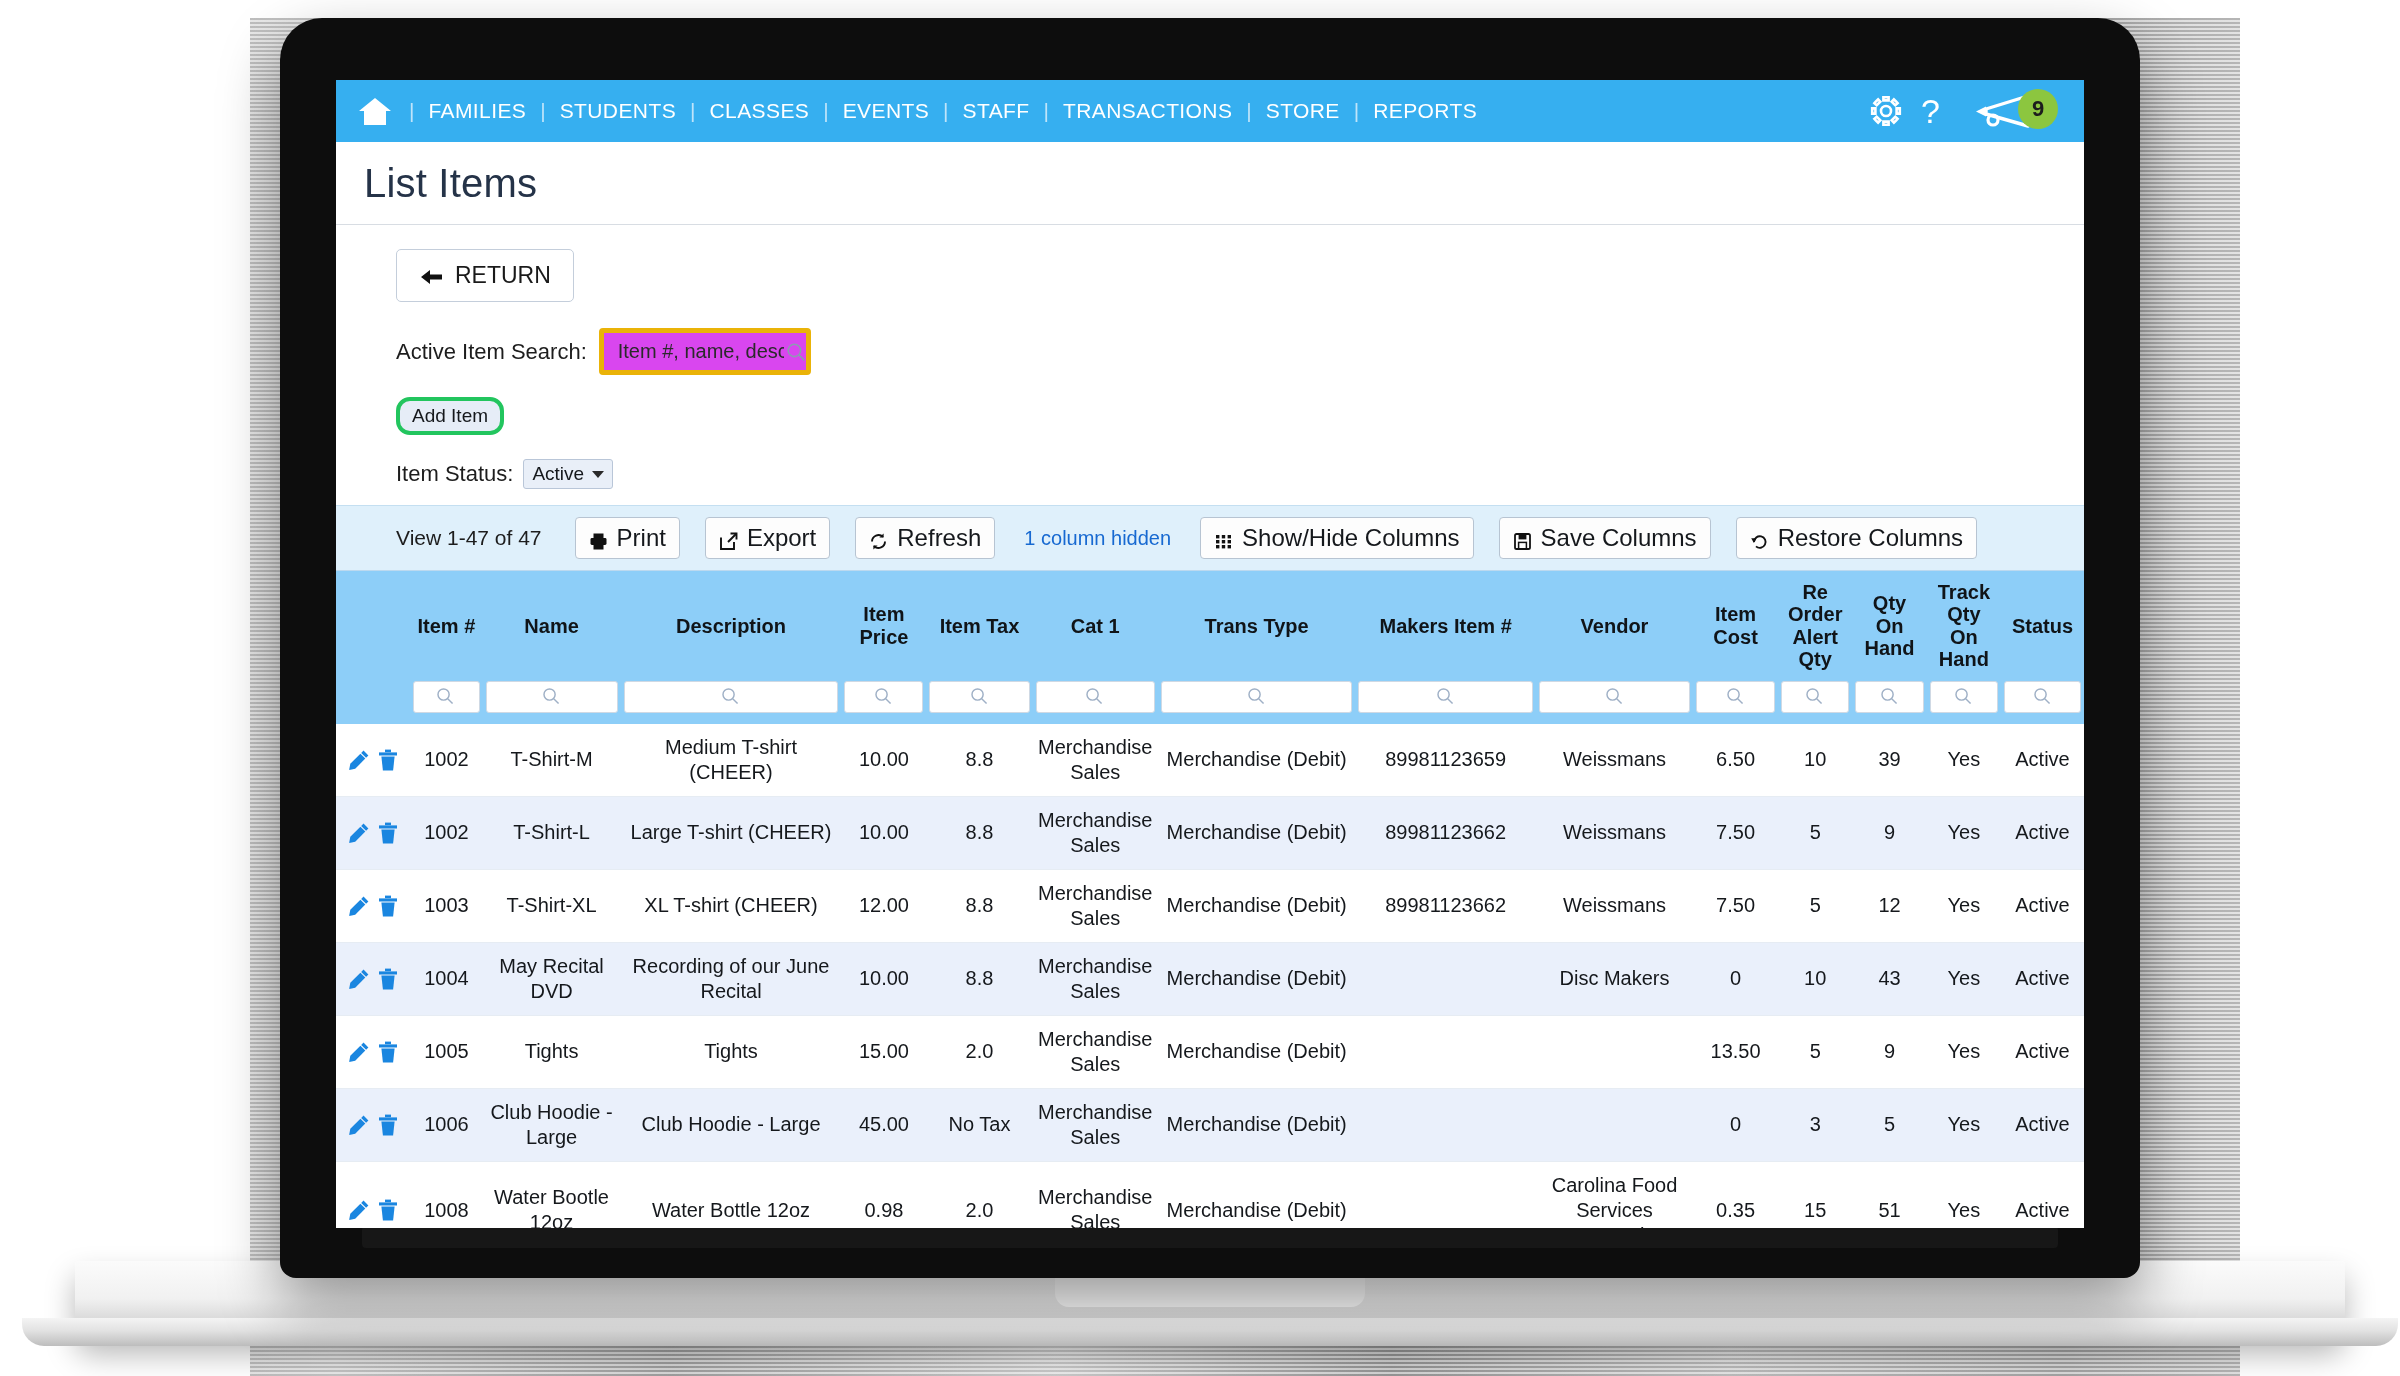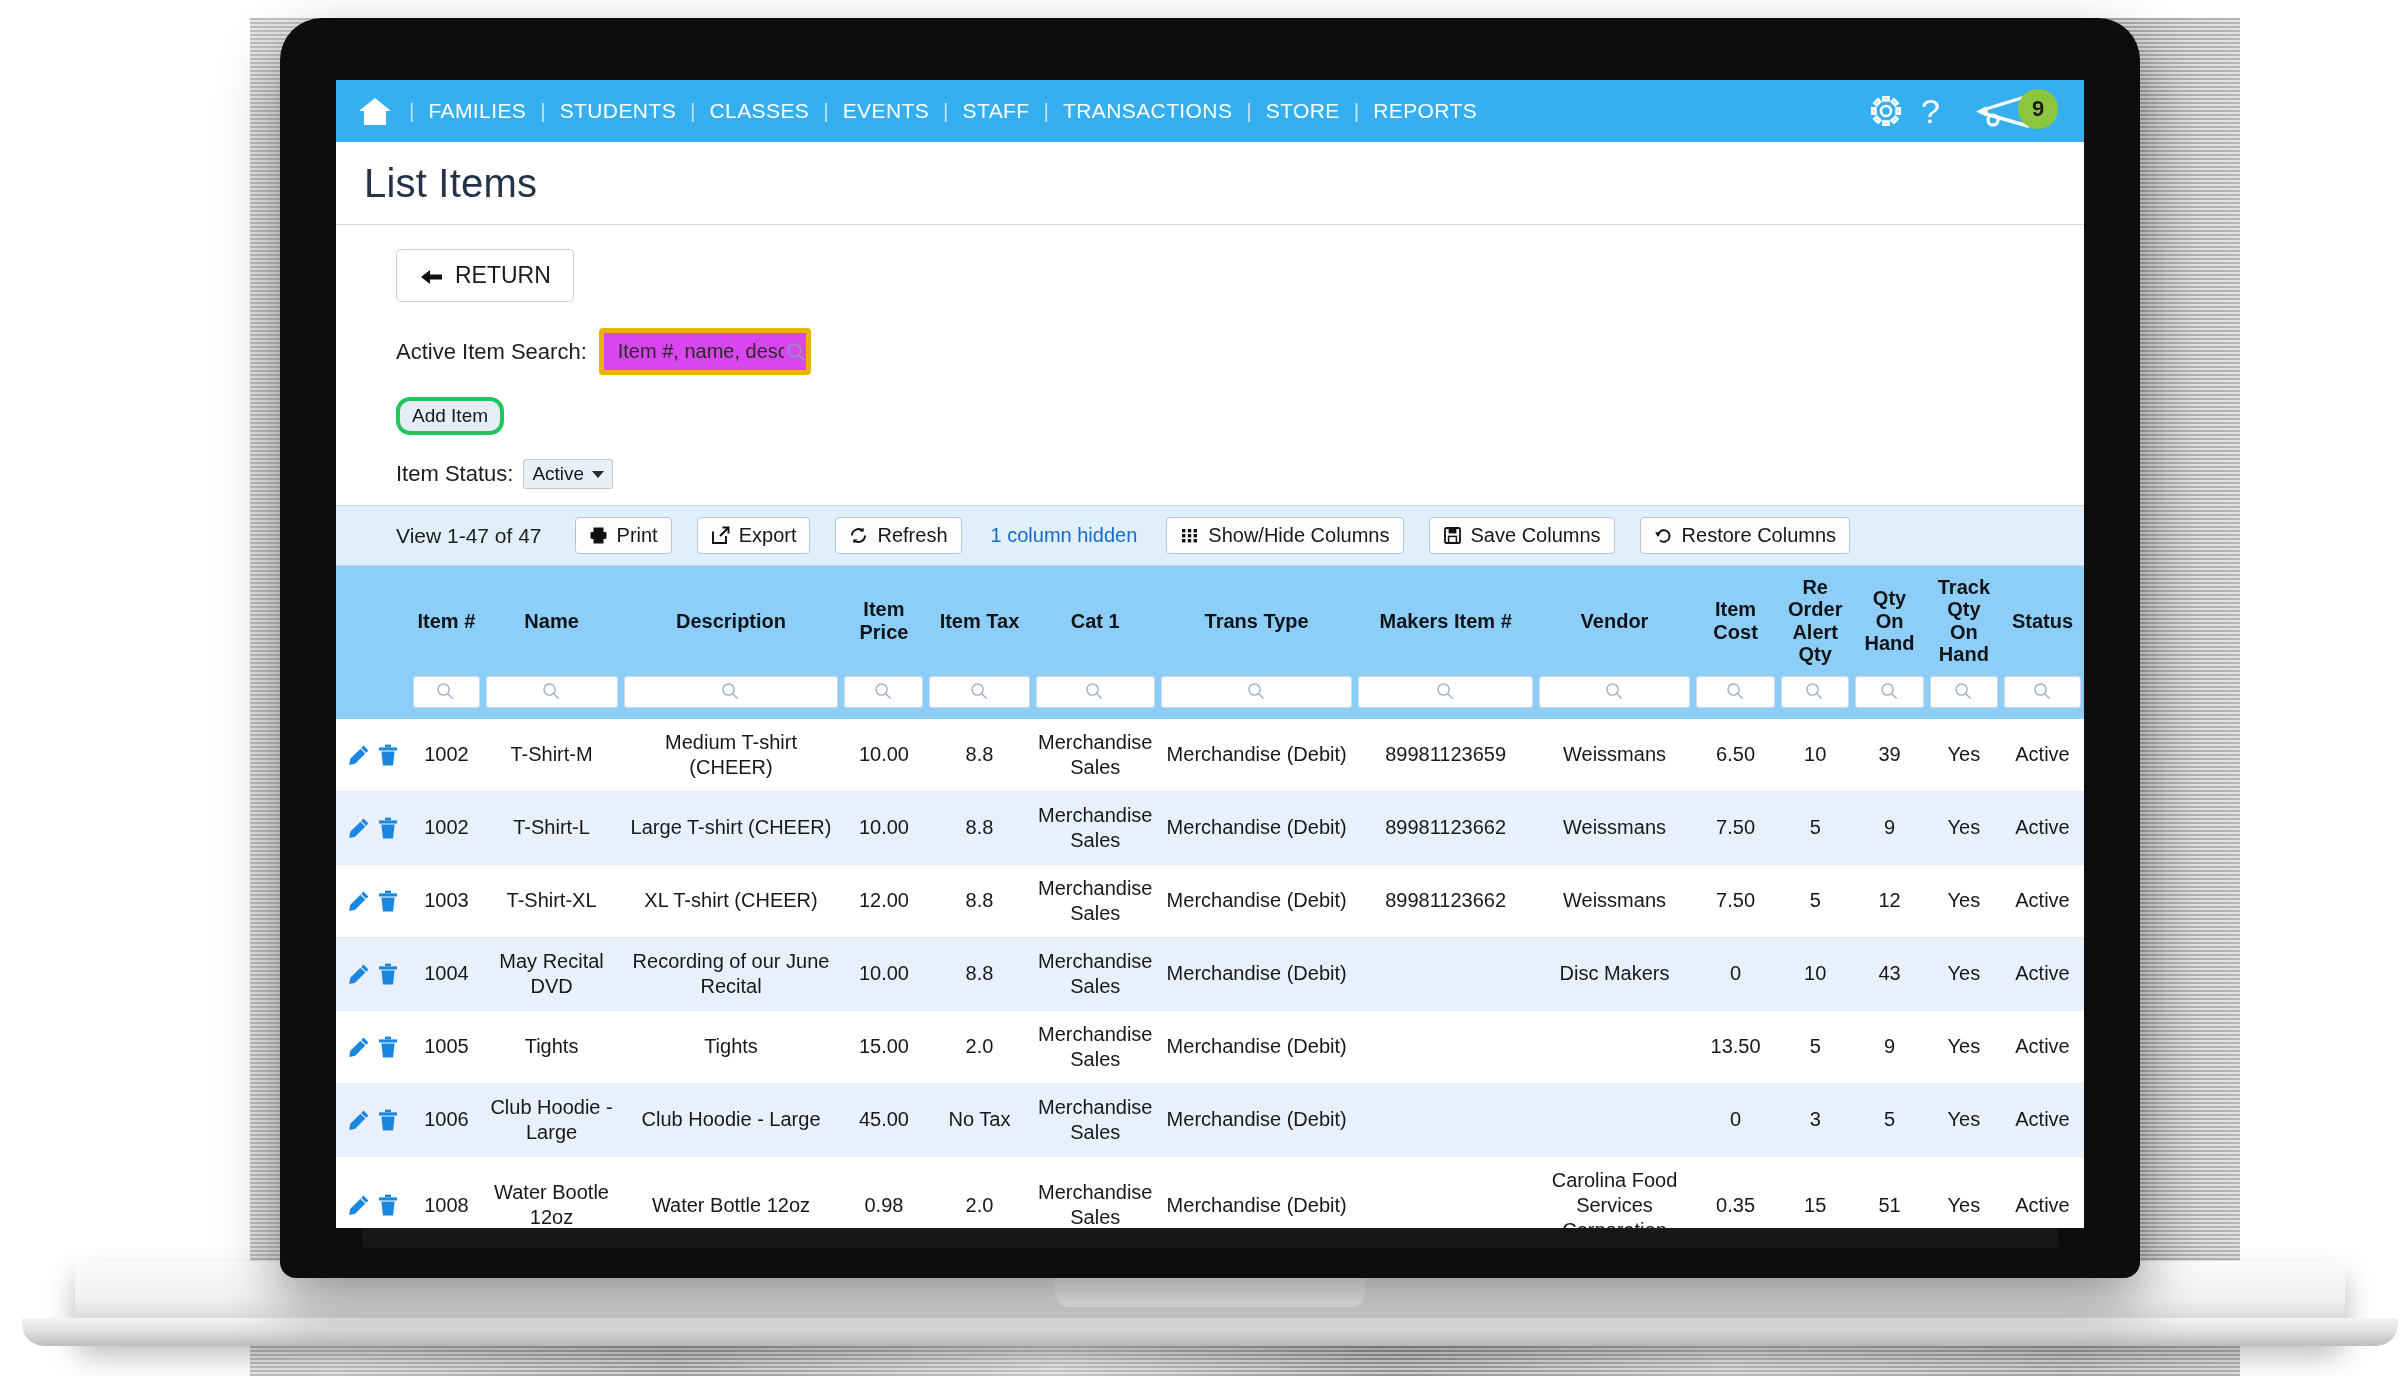--- a/index.html
+++ b/index.html
@@ -126,21 +126,21 @@
 
   
   .toolbar{
     background:#dff0fb;border-top:1px solid #c4dff1;border-bottom:1px solid #bcd9ef;
     display:flex;align-items:center;gap:25px;padding:11px 0 11px 60px;
   }
   .view-count{font-size:21px;color:#1d1d1d;margin-right:8px;white-space:nowrap;}
   .tb-btn{
     display:inline-flex;align-items:center;gap:9px;background:#fdfdfd;
     border:1px solid #b7c4d2;border-radius:4px;padding:6px 13px;
-    font-size:20px;color:#15181c;cursor:pointer;white-space:nowrap;font-family:inherit;
+    font-size:24px;color:#15181c;cursor:pointer;white-space:nowrap;font-family:inherit;
   }
   .tb-link{font-size:20px;color:#1769d1;cursor:pointer;white-space:nowrap;margin:0 4px;}
   .tb-ico{width:19px;height:19px;flex:0 0 auto;}
 
   
   .tbl-wrap{width:100%;overflow:hidden;background:#fff;}
   table.grid{width:1748px;border-collapse:collapse;table-layout:fixed;}
   table.grid thead th{
     background:#8DCEF8;color:#101418;font-size:20px;font-weight:bold;
     vertical-align:middle;text-align:center;padding:10px 4px;line-height:1.12;

